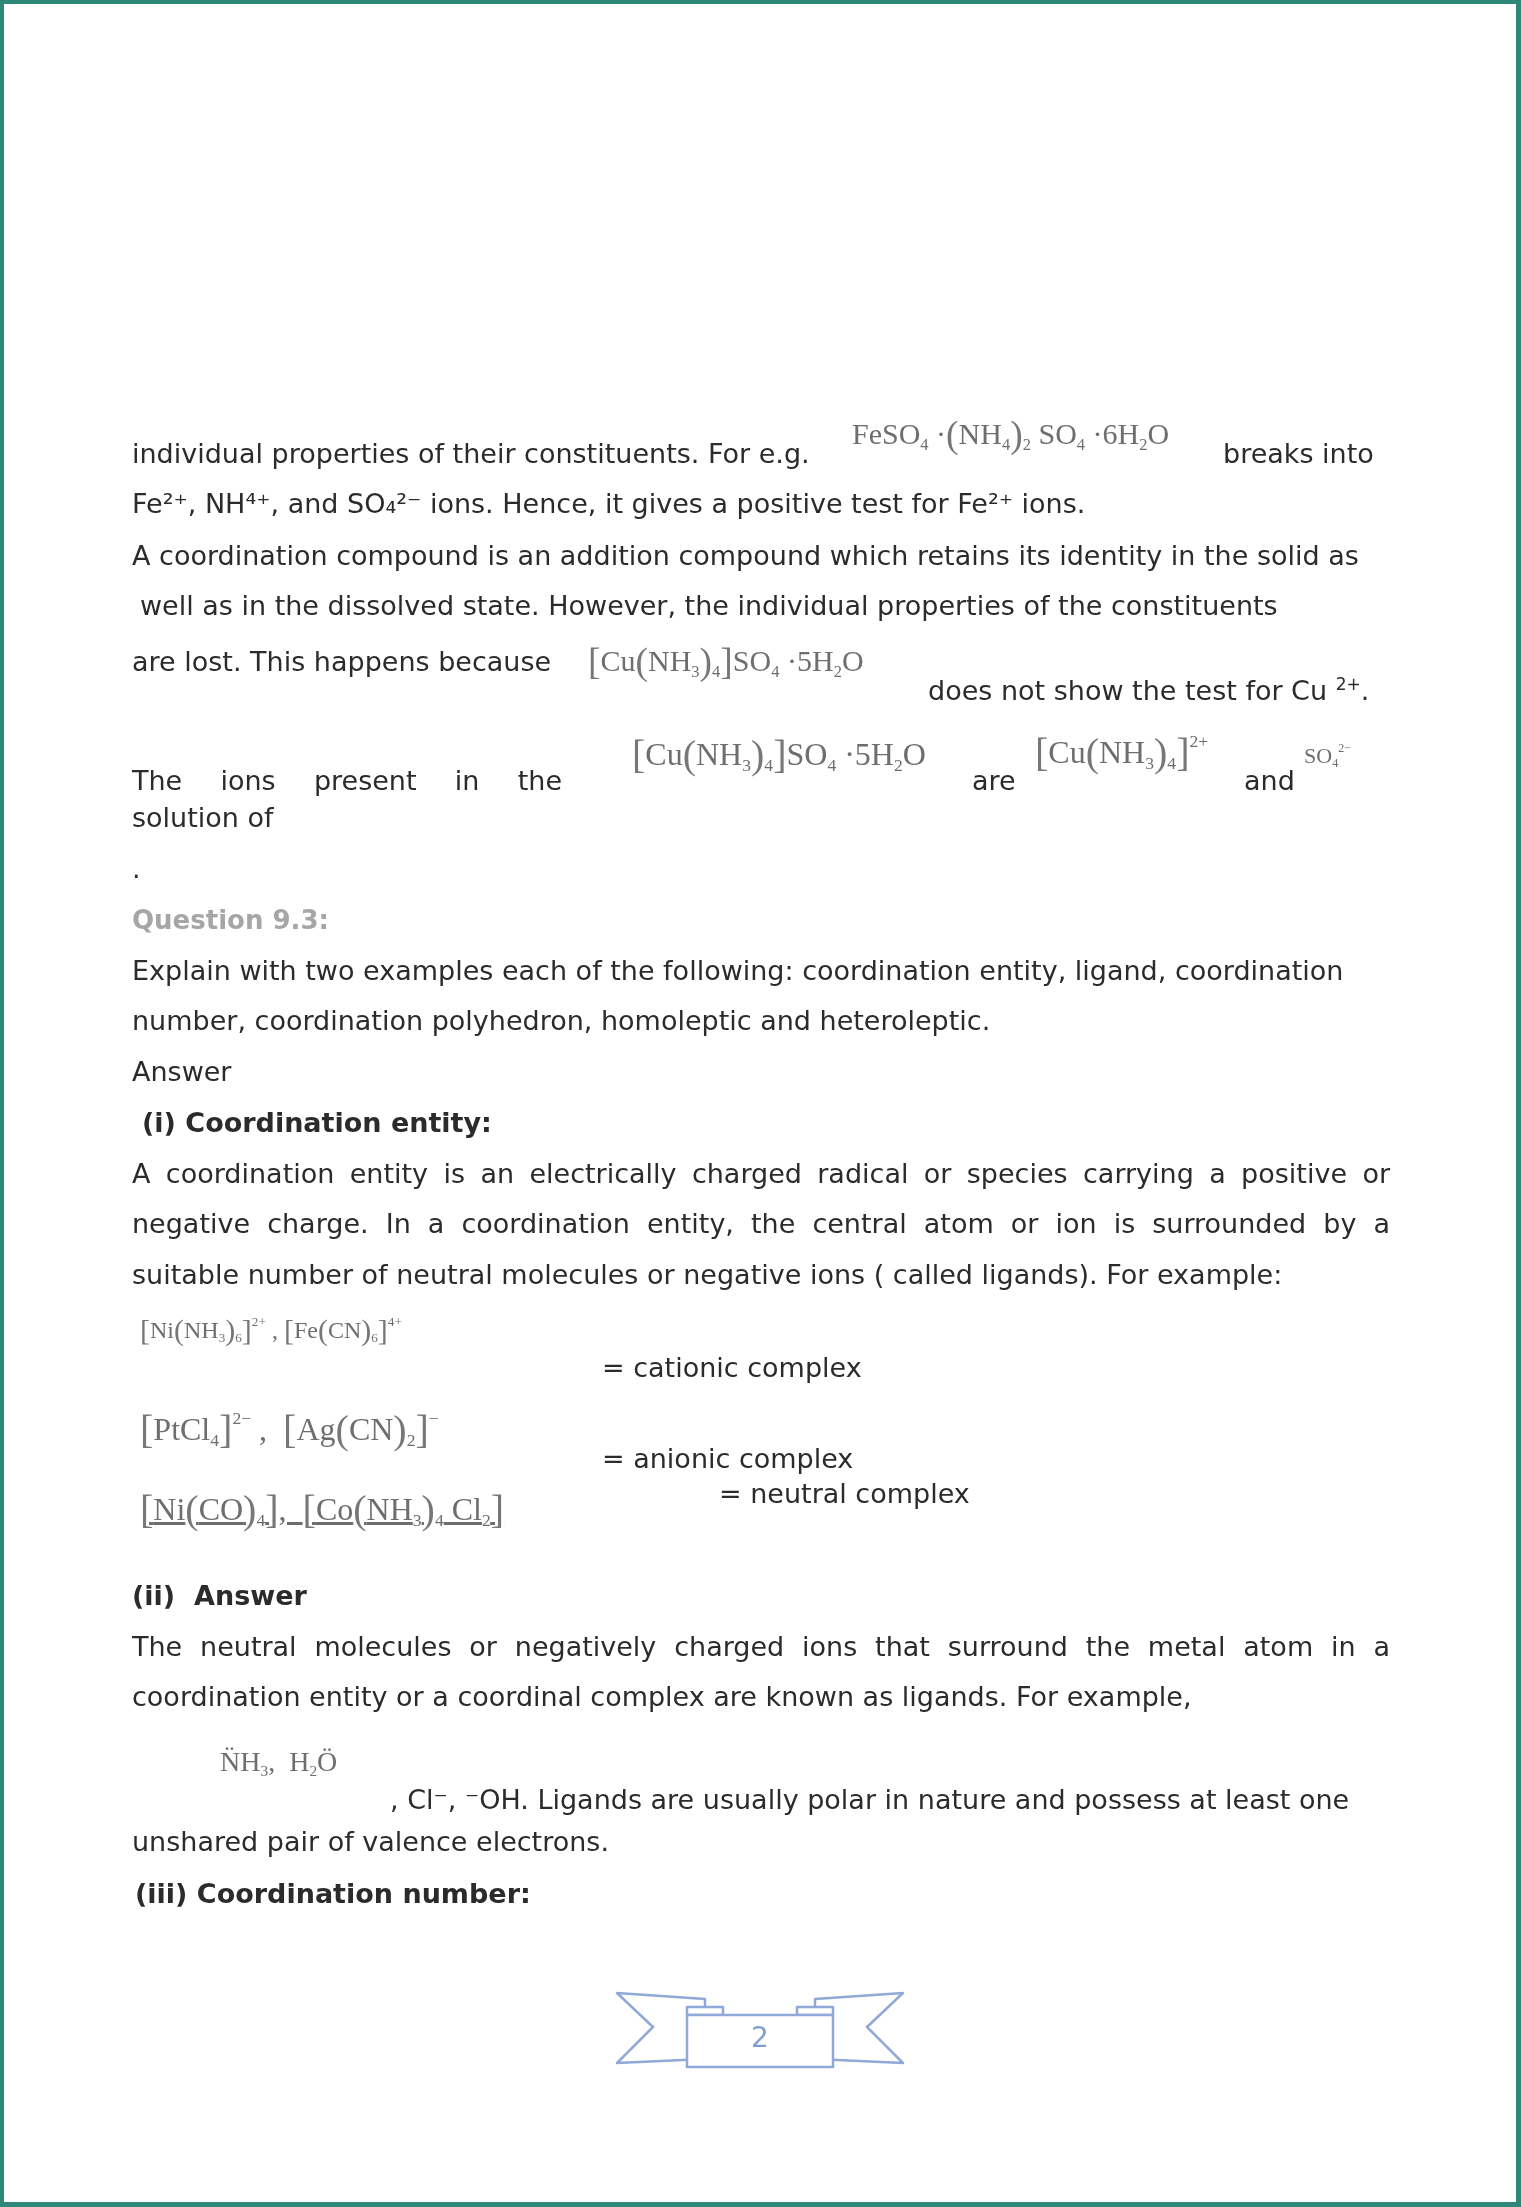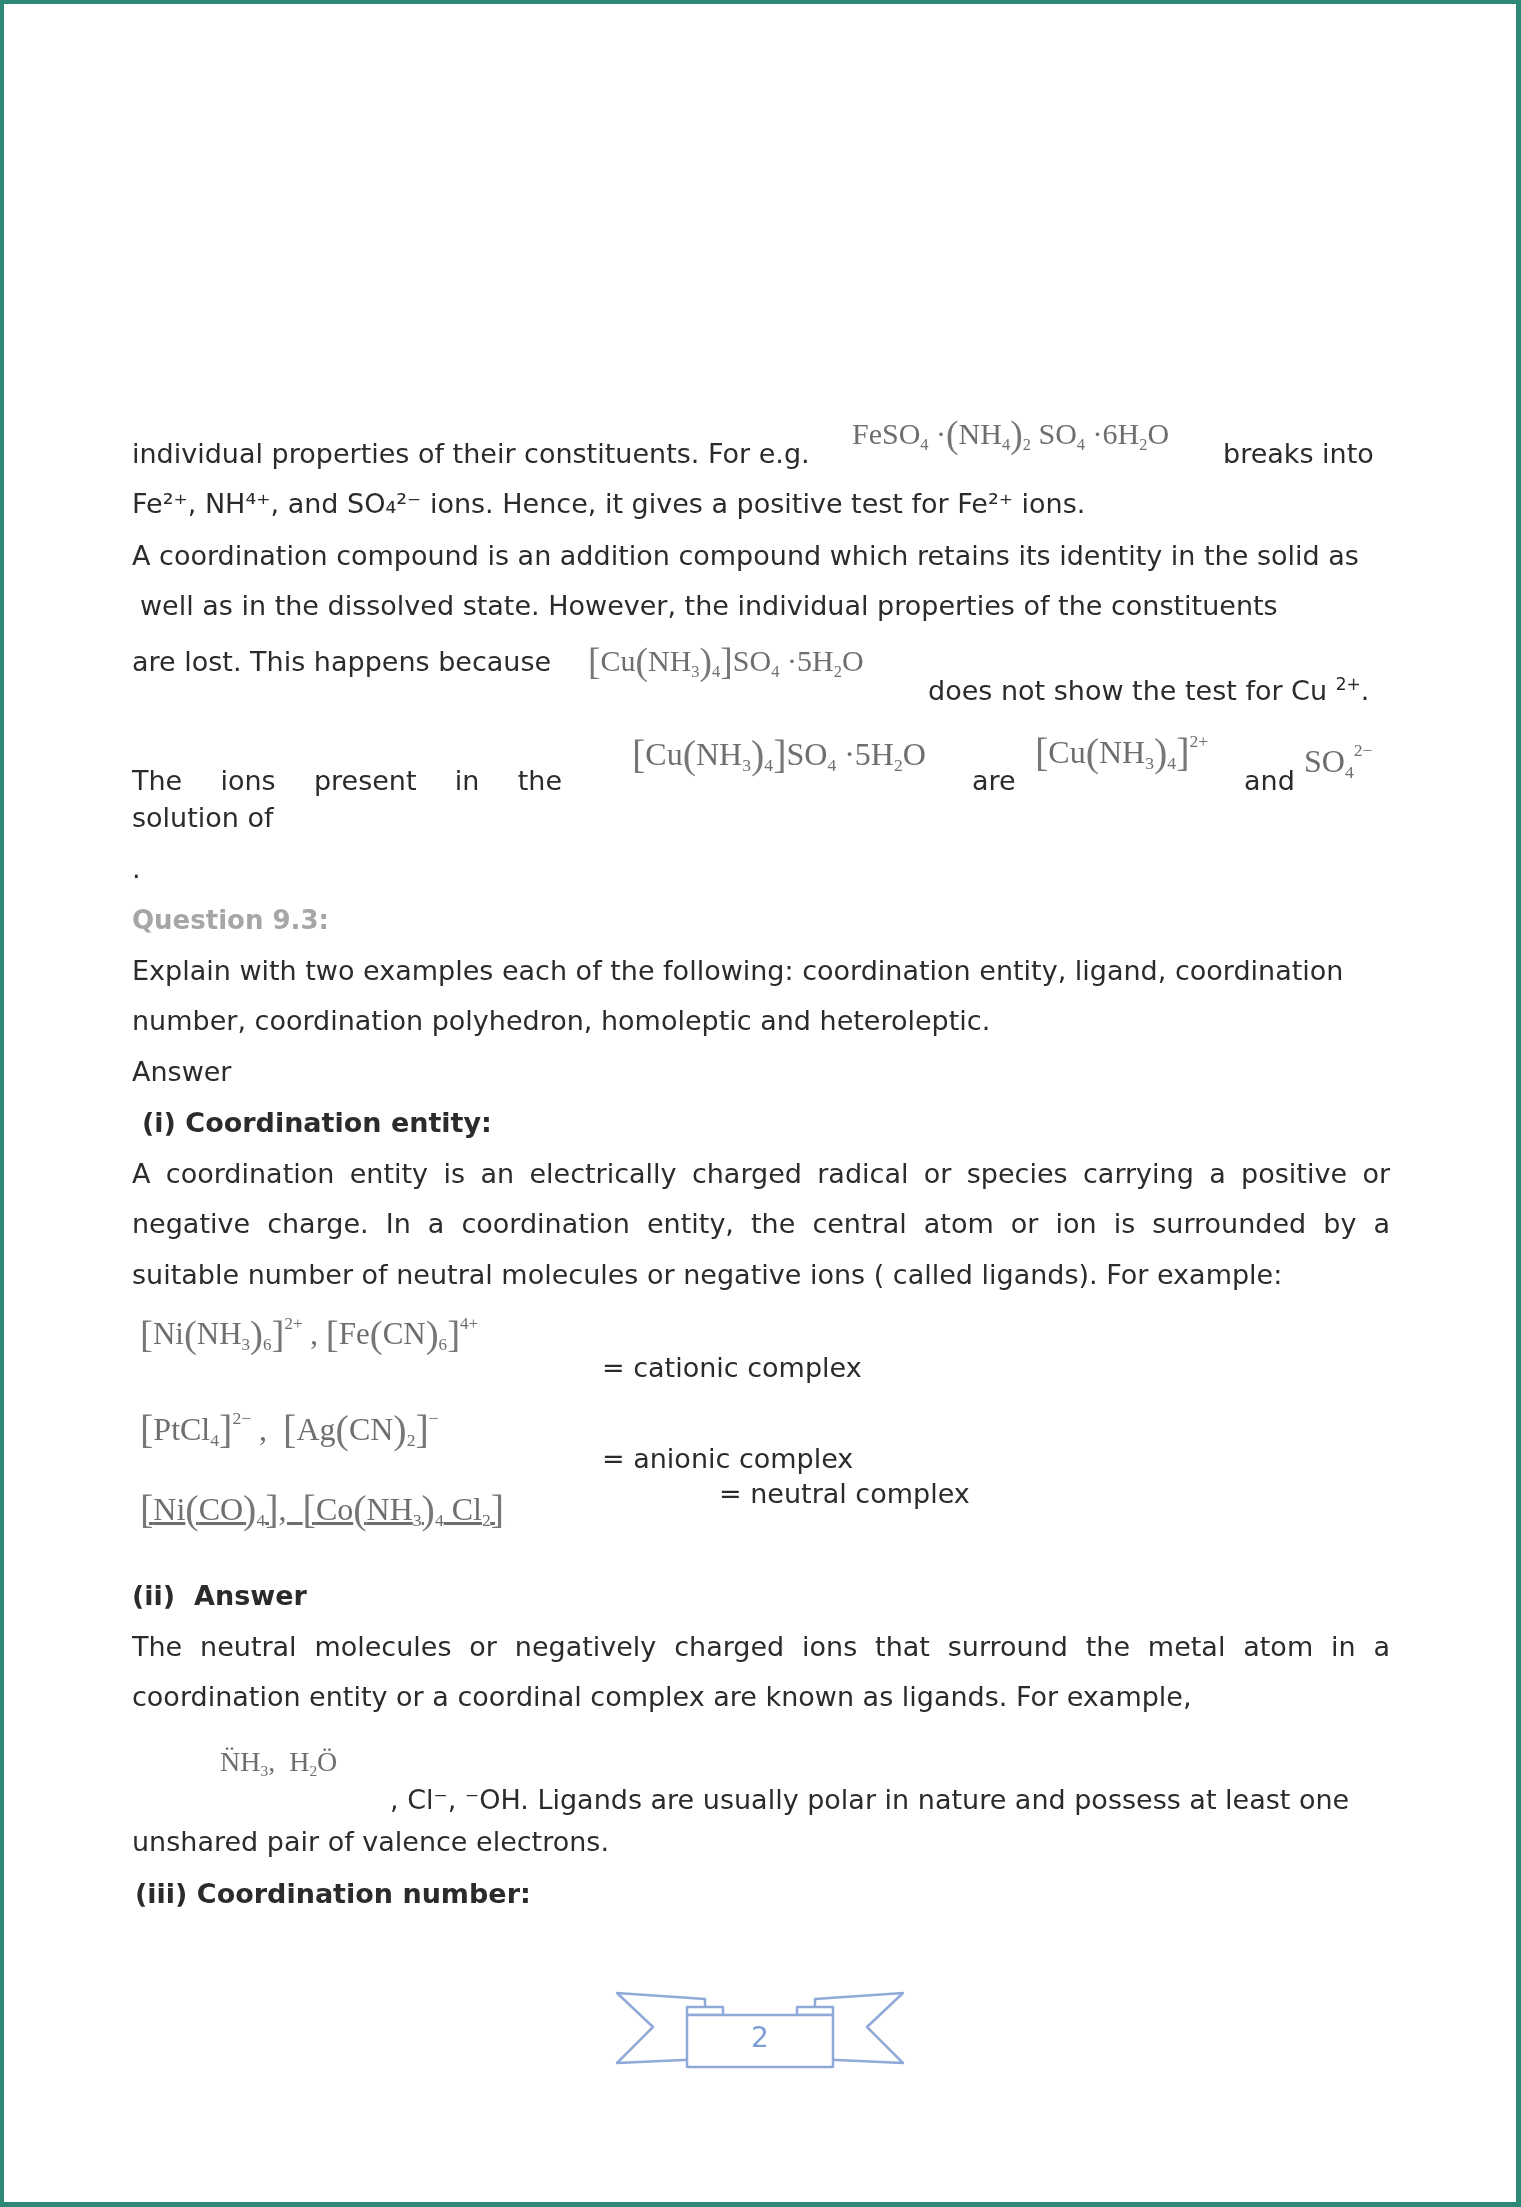--- a/index.html
+++ b/index.html
@@ -63,36 +63,36 @@
   </div>
   <div class="line" style="top:804px;">solution of</div>
   <div class="formula" style="left:500px; top:735px; font-size:32px;">
     <span class="br">[</span>Cu<span class="br">(</span>NH<sub>3</sub><span class="br">)</span><sub>4</sub><span class="br">]</span>SO<sub>4</sub> ·5H<sub>2</sub>O
   </div>
   <div class="line" style="left:840px; top:767px;">are</div>
   <div class="formula" style="left:903px; top:733px; font-size:32px;">
     <span class="br">[</span>Cu<span class="br">(</span>NH<sub>3</sub><span class="br">)</span><sub>4</sub><span class="br">]</span><sup>2+</sup>
   </div>
   <div class="line" style="left:1112px; top:767px;">and</div>
-  <div class="formula" style="left:1172px; top:742px; font-size:32px;">
+  <div class="formula" style="left:1172px; top:742px; font-size:22px;">
     SO<sub>4</sub><sup>2−</sup>
   </div>
   <div class="line" style="top:855px;">.</div>
 
   <div class="line qhead" style="top:907px; font-size:26px;">Question 9.3:</div>
   <div class="line" style="top:957px;">Explain with two examples each of the following: coordination entity, ligand, coordination</div>
   <div class="line" style="top:1007px;">number, coordination polyhedron, homoleptic and heteroleptic.</div>
   <div class="line" style="top:1058px;">Answer</div>
 
   <div class="line bold" style="left:10px; top:1109px;">(i) Coordination entity:</div>
   <div class="line just" style="top:1160px;">A coordination entity is an electrically charged radical or species carrying a positive or</div>
   <div class="line just" style="top:1210px;">negative charge. In a coordination entity, the central atom or ion is surrounded by a</div>
   <div class="line" style="top:1261px;">suitable number of neutral molecules or negative ions ( called ligands). For example:</div>
 
-  <div class="formula" style="left:8px; top:1315px; font-size:31px;text-align:right;">
+  <div class="formula" style="left:8px; top:1315px; font-size:24px;text-align:right;">
     <span class="br">[</span>Ni<span class="br">(</span>NH<sub>3</sub><span class="br">)</span><sub>6</sub><span class="br">]</span><sup>2+</sup> , <span class="br">[</span>Fe<span class="br">(</span>CN<span class="br">)</span><sub>6</sub><span class="br">]</span><sup>4+</sup>
   </div>
   <div class="line" style="left:470px; top:1354px;">= cationic complex</div>
 
   <div class="formula" style="left:8px; top:1410px; font-size:32px;">
     <span class="br">[</span>PtCl<sub>4</sub><span class="br">]</span><sup>2−</sup> , &nbsp;<span class="br">[</span>Ag<span class="br">(</span>CN<span class="br">)</span><sub>2</sub><span class="br">]</span><sup>−</sup>
   </div>
   <div class="line" style="left:470px; top:1445px;">= anionic complex</div>
 
   <div class="formula" style="left:8px; top:1490px; font-size:32px;text-decoration:underline;">

